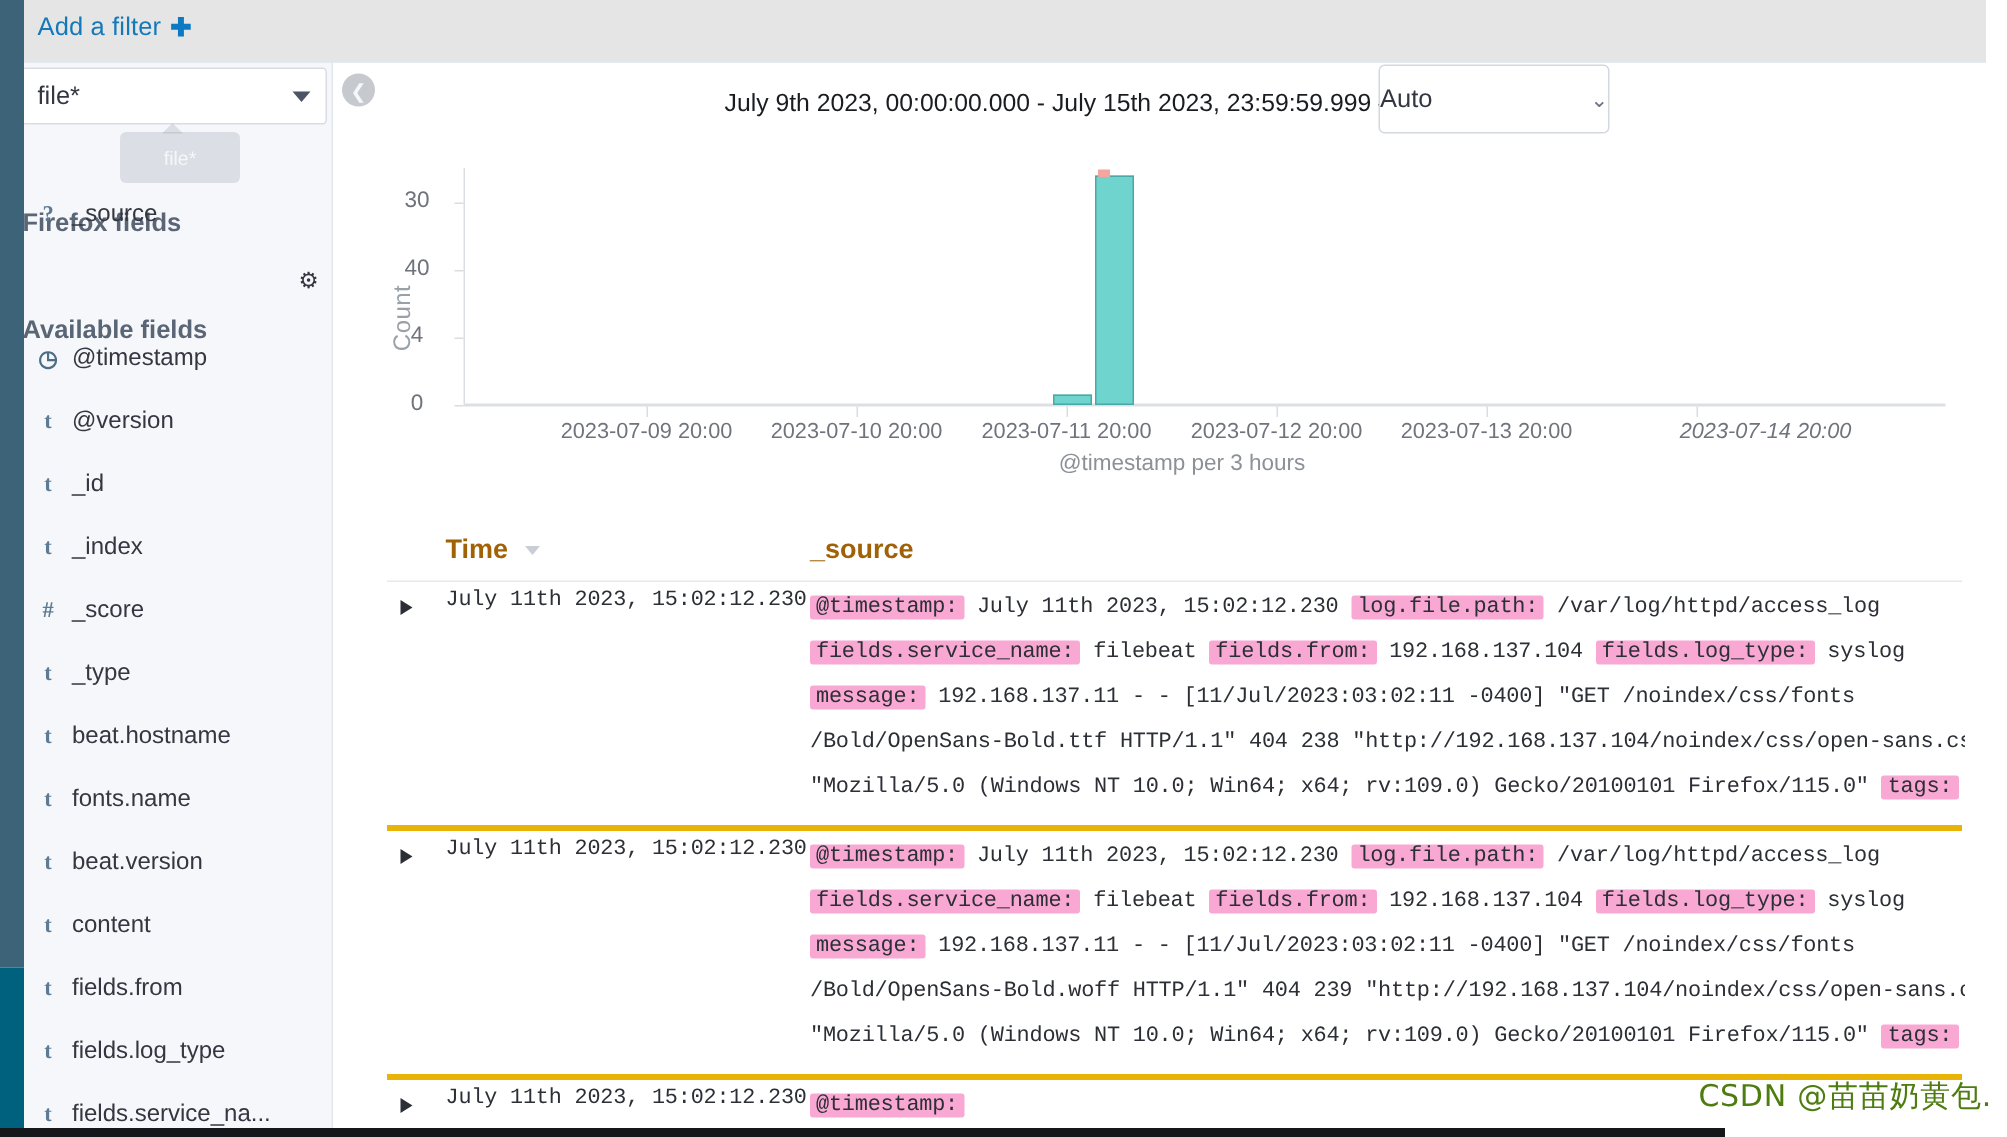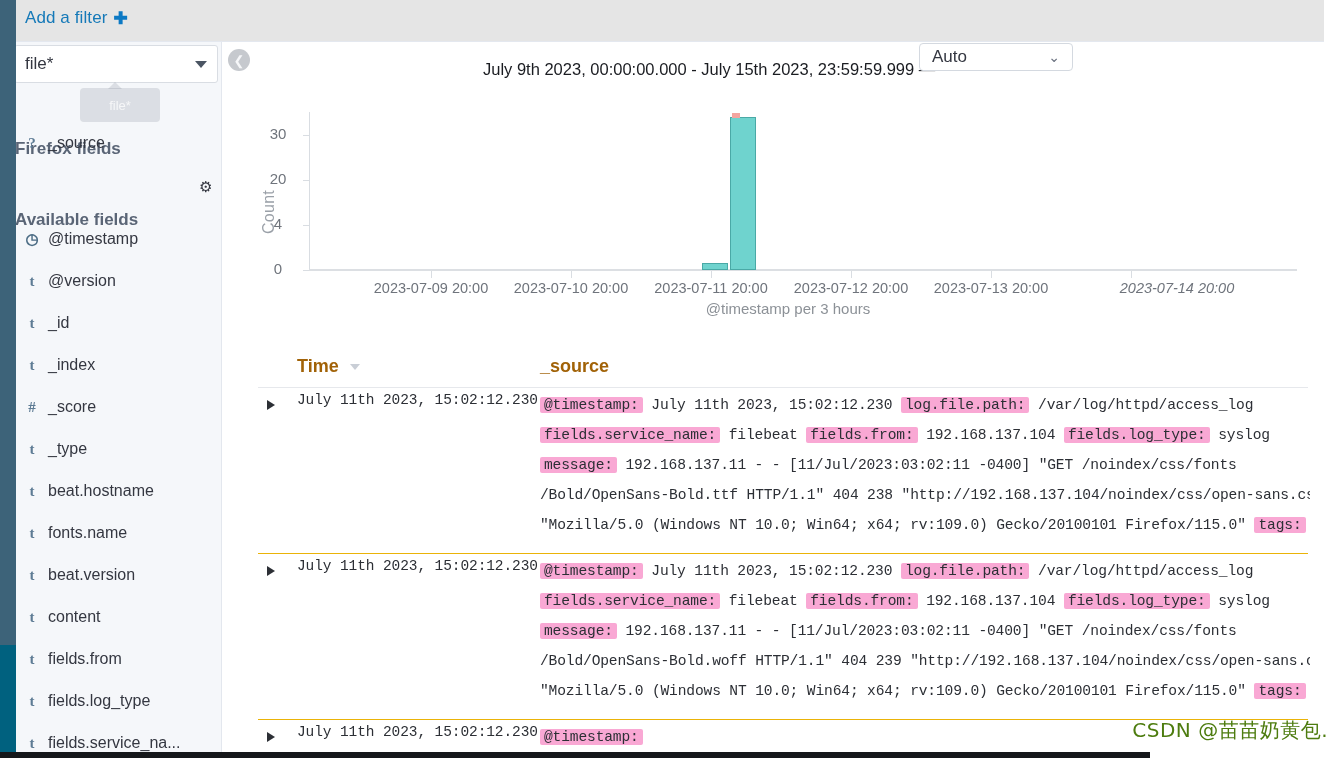--- a/index.html
+++ b/index.html
@@ -85,23 +85,23 @@
 
   
   .time-head {
     position:absolute; left:258px; top:44px; width:1080px; height:52px;
   }
   .time-text {
     position:absolute; left:225px; top:16px; font-size:16.5px; color:#1a1c21;
     white-space:nowrap;
   }
   .auto-select {
-    position:absolute; left:661px; top:-1px; width:154px; height:28px;
+    position:absolute; left:661px; top:-1px; width:154px; height:46px;
     background:#fff; border:1px solid #d4d9e0; border-radius:4px;
-    display:flex; align-items:center; padding:0 12px;
+    display:flex; align-items:center; padding:0 0;
   }
   .auto-select .sval { flex:1; font-size:17px; color:#343741; }
   .chev { color:#6b7280; font-size:14px; }
 
   
   .chart-wrap { position:absolute; left:258px; top:100px; width:1060px; height:225px; }
   .ylabel {
     position:absolute; left:2px; top:112px; transform:rotate(-90deg) translate(-50%,0);
     transform-origin:left top;
     font-size:16px; color:#9aa0a8; letter-spacing:.3px; white-space:nowrap;
@@ -131,21 +131,21 @@
   .doctable { position:absolute; left:258px; top:340px; width:1050px; height:418px; }
   .dt-head { position:absolute; left:0; top:0; width:1050px; height:48px; border-bottom:1px solid #e6e8ec; }
   .dt-head .th {
     position:absolute; top:16px; font-size:18px; font-weight:700; color:#a16207;
   }
   .sortcaret {
     display:inline-block; margin-left:6px; width:0;height:0;
     border-left:5px solid transparent;border-right:5px solid transparent;
     border-top:6px solid #c9ced6; vertical-align:middle;
   }
-  .dt-row { position:absolute; left:0; width:1050px; border-bottom:1px solid #eab308;text-decoration:underline; }
+  .dt-row { position:absolute; left:0; width:1050px; border-bottom:4px solid #eab308;text-decoration:underline; }
   .expand-ar {
     position:absolute; left:9px; top:12px; width:0;height:0;
     border-top:5px solid transparent;border-bottom:5px solid transparent;
     border-left:8px solid #2c2f35; cursor:pointer;
   }
   .tcell {
     position:absolute; left:39px; top:4px; width:215px;
     font-family:"Liberation Mono", monospace; font-size:14.5px; color:#2c2f35;
     white-space:nowrap; letter-spacing:-0.1px;
   }
@@ -271,21 +271,21 @@
 
   <div class="chart-wrap">
     <div class="ylabel">Count</div>
     <div class="yaxis-line"></div>
     <div class="xaxis-line"></div>
     <div id="yticks">
         <div class="ytick" style="left: 0px; top: 160px;">0</div>
         <div class="ytick-mark" style="top: 170px;"></div>
         <div class="ytick" style="left: 0px; top: 114.857px;">4</div>
         <div class="ytick-mark" style="top: 124.857px;"></div>
-        <div class="ytick" style="left: 0px; top: 69.7143px;">20</div>
+        <div class="ytick" style="left: 0px; top: 69.7143px;">40</div>
         <div class="ytick-mark" style="top: 79.7143px;"></div>
         <div class="ytick" style="left: 0px; top: 24.5714px;">30</div>
         <div class="ytick-mark" style="top: 34.5714px;"></div>
       </div>
     <div id="xticks">
         <div class="xtick-mark" style="left: 173px;"></div>
         <div class="xtick-lbl" style="left: 173px;">2023-07-09 20:00</div>
         <div class="xtick-mark" style="left: 313px;"></div>
         <div class="xtick-lbl" style="left: 313px;">2023-07-10 20:00</div>
         <div class="xtick-mark" style="left: 453px;"></div>

